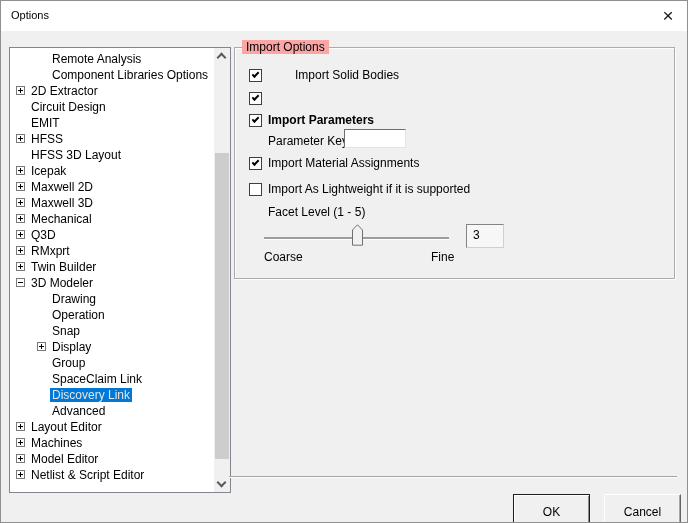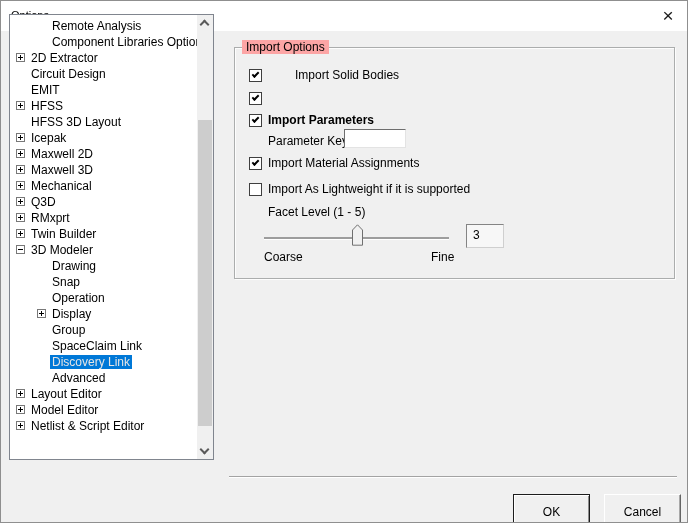--- a/index.html
+++ b/index.html
@@ -8,21 +8,21 @@
     position:relative; width:688px; height:523px;
     background:#f0f0f0; border:1px solid #8f8f8f; overflow:hidden;
     font-family:"Liberation Sans","DejaVu Sans",sans-serif; font-size:12px; color:#000;
   }
   
   .titlebar { position:absolute; left:0; top:0; right:0; height:30px; background:#ffffff; }
   .title { position:absolute; left:10px; top:8px; font-size:11px; }
   .close-btn { position:absolute; right:5px; top:3px; width:28px; height:24px;
     text-align:center; line-height:23px; font-size:19px; color:#1a1a1a; cursor:default; }
   
-  .tree { position:absolute; left:8px; top:13px; width:205px; height:446px;
+  .tree { position:absolute; left:8px; top:46px; width:222px; height:446px;
     background:#fff; border:1px solid #80858e; overflow:hidden; }
   .tree-rows { position:absolute; left:0; top:3px; right:17px; }
   .trow { position:relative; height:16px; white-space:nowrap; }
   .exp { position:absolute; left:6px; top:3px; width:9px; height:9px;
     border:1px solid #787878; background:#fff; }
   .lv1 .exp { left:27px; }
   .exp::before { content:""; position:absolute; left:1px; top:3px; width:5px; height:1px; background:#000; }
   .exp.plus::after { content:""; position:absolute; left:3px; top:1px; width:1px; height:5px; background:#000; }
   .tlabel { position:absolute; left:19px; top:1px; line-height:14px; padding:0 2px; }
   .lv1 .tlabel { left:40px; }
@@ -138,44 +138,48 @@
           <span class="tlabel">Twin Builder</span>
         </div>
         <div class="trow lv0">
           <span class="exp minus"></span>
           <span class="tlabel">3D Modeler</span>
         </div>
         <div class="trow lv1">
           <span class="tlabel">Drawing</span>
         </div>
         <div class="trow lv1">
+          <span class="tlabel">Operation</span>
+        </div>
+        <div class="trow lv1">
           <span class="tlabel">Snap</span>
-        </div>
-        <div class="trow lv1">
-          <span class="tlabel">Operation</span>
         </div>
         <div class="trow lv1">
           <span class="exp plus"></span>
           <span class="tlabel">Display</span>
         </div>
         <div class="trow lv1">
           <span class="tlabel">Group</span>
         </div>
         <div class="trow lv1">
           <span class="tlabel">SpaceClaim Link</span>
         </div>
         <div class="trow lv1 sel">
           <span class="tlabel">Discovery Link</span>
         </div>
         <div class="trow lv1">
           <span class="tlabel">Advanced</span>
         </div>
         <div class="trow lv0">
           <span class="exp plus"></span>
           <span class="tlabel">Layout Editor</span>
+        </div>
+        <div class="trow lv0">
+          <span class="exp plus"></span>
+          <span class="tlabel">Machines</span>
         </div>
         <div class="trow lv0">
           <span class="exp plus"></span>
           <span class="tlabel">Model Editor</span>
         </div>
         <div class="trow lv0">
           <span class="exp plus"></span>
           <span class="tlabel">Netlist &amp; Script Editor</span>
         </div>
       </div>

